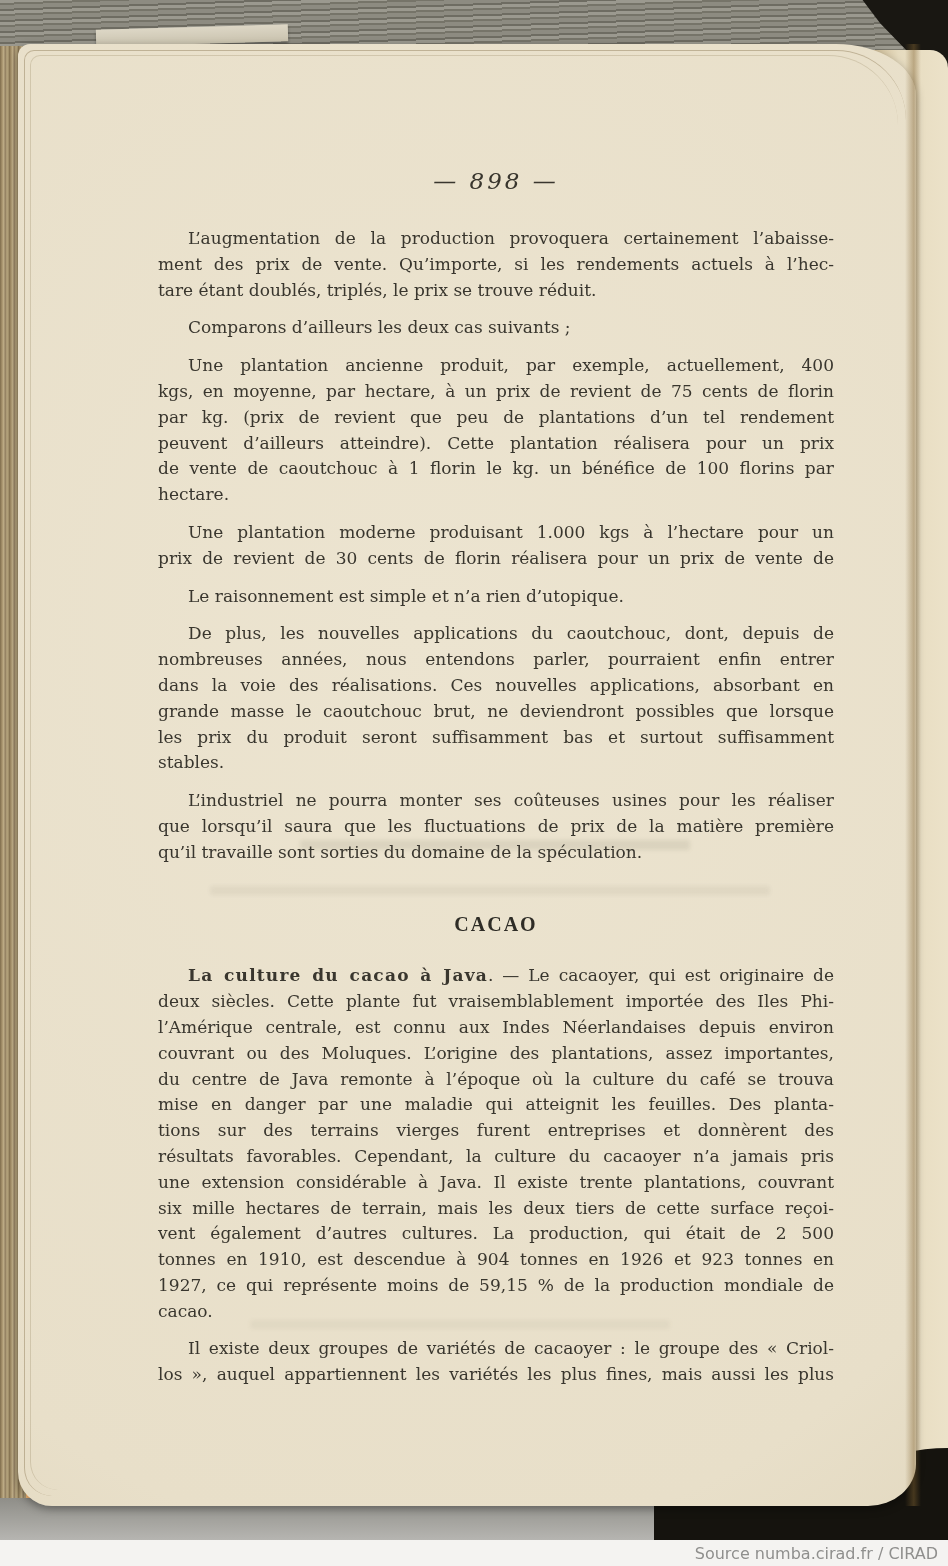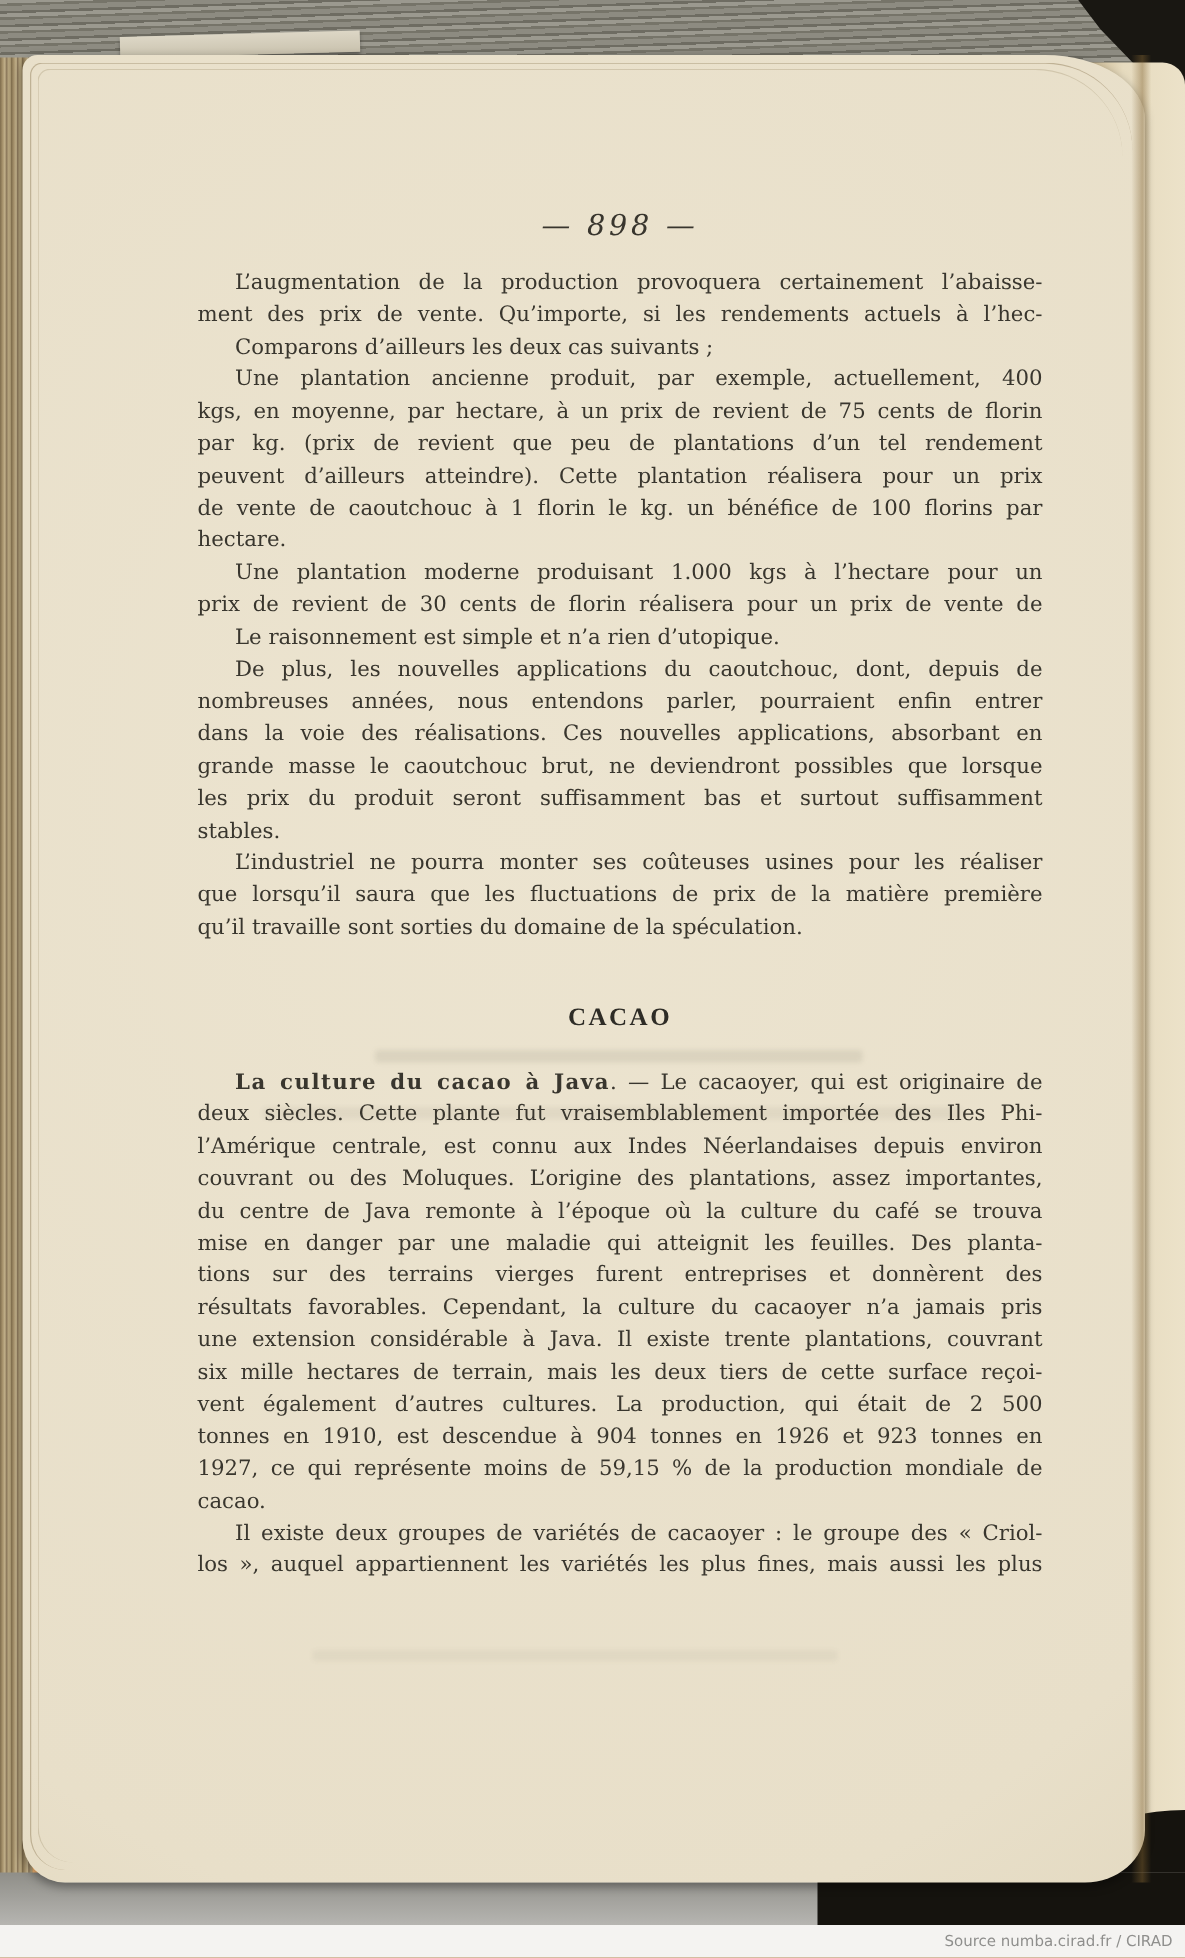--- a/index.html
+++ b/index.html
@@ -85,33 +85,33 @@
     position:absolute;left:158px;top:168px;width:676px;
     text-align:center;font-style:italic;font-size:23px;letter-spacing:3px;
     color:var(--ink);
   }
   .body-text{
     position:absolute;left:158px;top:214px;width:676px;
     font-size:17px;line-height:25.8px;color:var(--ink);
   }
   .line{text-align:justify;text-align-last:justify;}
   .line.last{text-align-last:left;}
-  .line.indent{text-indent:30px;}
+  .line.indent{text-indent:30px;margin-top:12px;}
   .lead{font-weight:bold;letter-spacing:1.2px;}
   .heading{
     text-align:center;font-family:Liberation Serif, serif;font-weight:bold;
     font-size:20px;letter-spacing:2px;margin:46px 0 26px 0;color:#2e2c26;
   }
   
   .footer-bar{
     position:absolute;left:0;top:1540px;width:948px;height:26px;
     background:var(--footer-bg);
     display:flex;align-items:center;justify-content:flex-end;
     padding-right:10px;box-sizing:border-box;
-    font-family:"DejaVu Sans",sans-serif;font-size:12px;color:var(--footer-text);
+    font-family:"DejaVu Sans",sans-serif;font-size:16px;color:var(--footer-text);
   }
 </style>
 </head>
 <body>
 
 <div id="stage" style="--ink: #39362e; --footer-bg: #f4f3f1; --footer-text: #8f8f8d;">
 
   <div class="top-edge-band"></div>
   <div class="top-right-dark"></div>
   <div class="bookmark-ribbon"></div>
@@ -130,20 +130,21 @@
   <div class="ghost g2"></div>
   <div class="ghost g3"></div>
 
   <div class="page-crease"></div>
 
   <div class="page-number">— 898 —</div>
 
   <div class="body-text">
       <div class="line indent">L’augmentation de la production provoquera certainement l’abaisse-</div>
       <div class="line">ment des prix de vente. Qu’importe, si les rendements actuels à l’hec-</div>
+      <div class="line last">tare étant doublés, triplés, le prix se trouve réduit.</div>
       <div class="line indent last">Comparons d’ailleurs les deux cas suivants ;</div>
       <div class="line indent">Une plantation ancienne produit, par exemple, actuellement, 400</div>
       <div class="line">kgs, en moyenne, par hectare, à un prix de revient de 75 cents de florin</div>
       <div class="line">par kg. (prix de revient que peu de plantations d’un tel rendement</div>
       <div class="line">peuvent d’ailleurs atteindre). Cette plantation réalisera pour un prix</div>
       <div class="line">de vente de caoutchouc à 1 florin le kg. un bénéfice de 100 florins par</div>
       <div class="line last">hectare.</div>
       <div class="line indent">Une plantation moderne produisant 1.000 kgs à l’hectare pour un</div>
       <div class="line">prix de revient de 30 cents de florin réalisera pour un prix de vente de</div>
       <div class="line indent last">Le raisonnement est simple et n’a rien d’utopique.</div>

